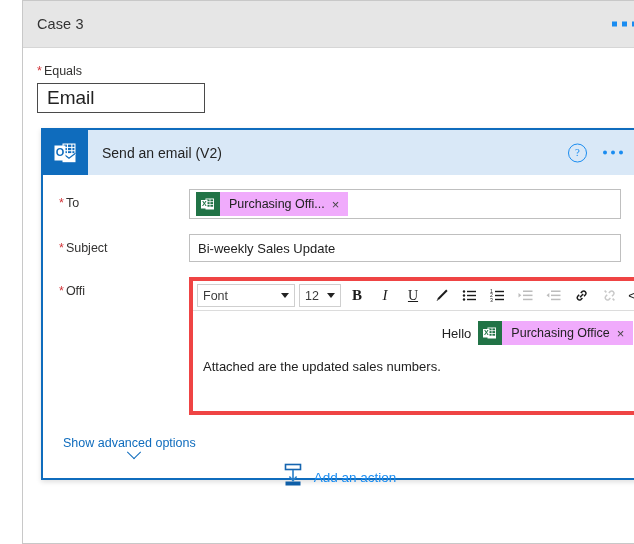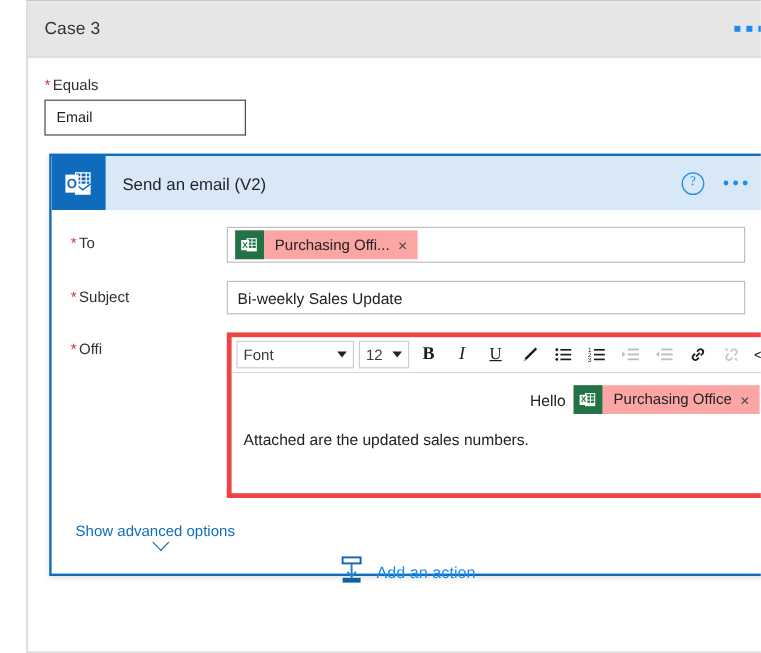--- a/index.html
+++ b/index.html
@@ -69,21 +69,21 @@
     font-size: 12.5px;
   }
   .equals-input {
     width: 168px;
     height: 30px;
     border: 1px solid #4a4a4a;
     background: #ffffff;
     display: flex;
     align-items: center;
     padding: 0 9px;
-    font-size: 12px;
+    font-size: 19px;
     color: #222222;
     box-sizing: border-box;
   }
 
   
   .card {
     position: absolute;
     left: 18px;
     top: 127px;
     width: 598px;
@@ -181,21 +181,21 @@
   .input-text {
     font-size: 13px;
     color: #222222;
     padding-left: 2px;
   }
 
   
   .token {
     display: inline-flex;
     align-items: center;
-    background: #fca5a5;
+    background: #f0abfc;
     height: 24px;
     max-width: 100%;
   }
   .token-icon {
     width: 24px;
     height: 24px;
     background: #217346;
     display: flex;
     align-items: center;
     justify-content: center;

